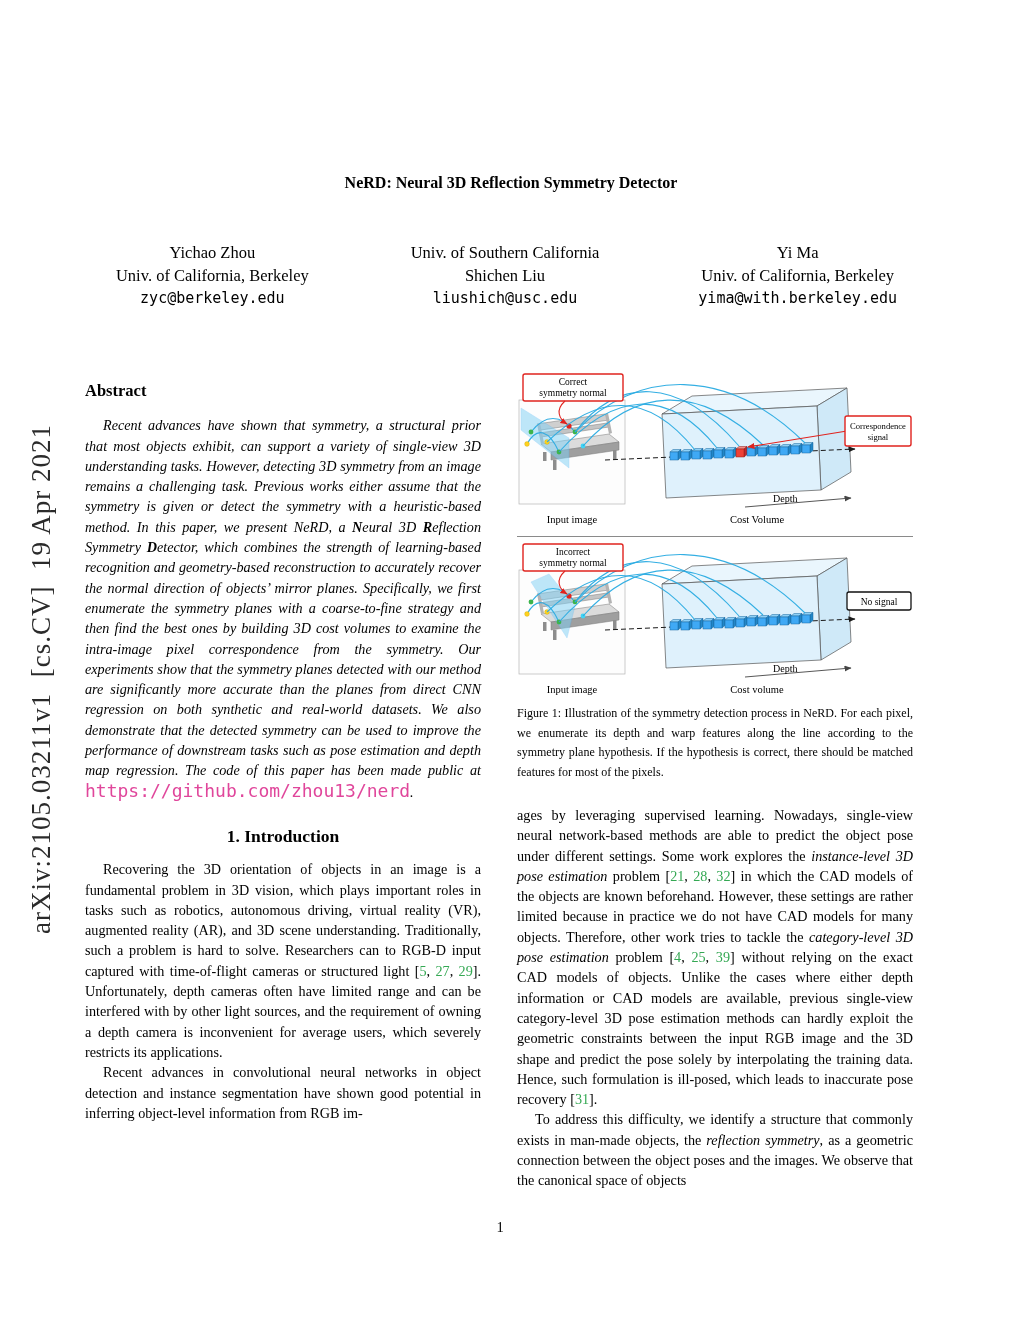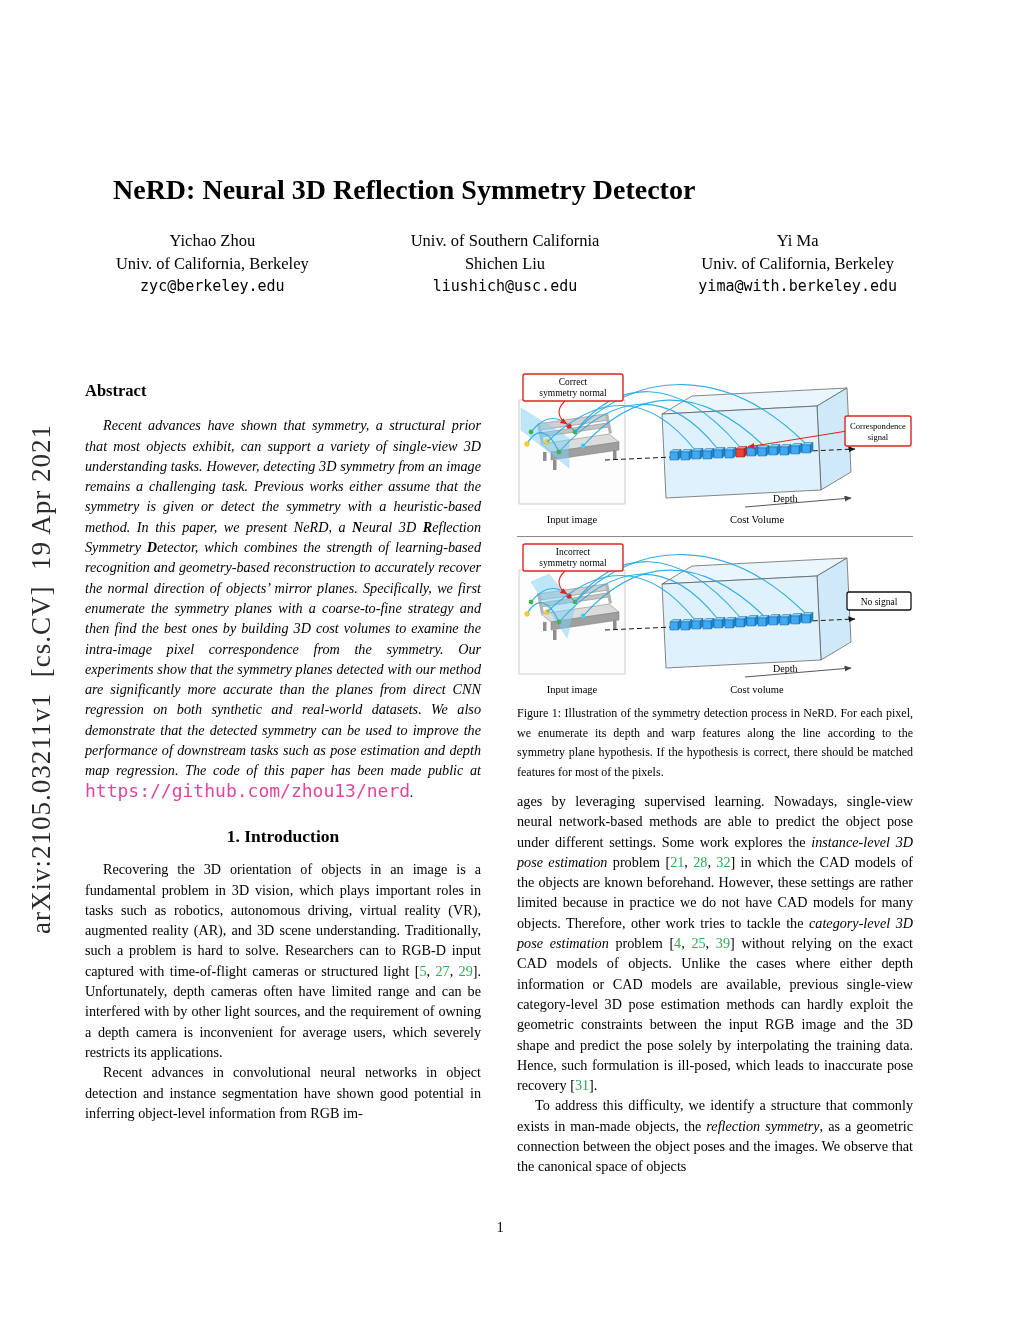--- a/index.html
+++ b/index.html
@@ -8,44 +8,44 @@
     position:relative; width:1024px; height:1325px; margin:0 auto;
     background:#ffffff; font-family:"Liberation Serif", serif; color:#000;
     overflow:hidden;
   }
   .watermark {
     position:absolute; left:26px; top:934px;
     transform:rotate(-90deg); transform-origin:0 0;
     font-size:27px; letter-spacing:1px; color:#2b2b2b; white-space:pre;
   }
   .title {
-    position:absolute; left:113px; top:174px; width:830px;
-    font-size:28px; font-weight:bold;
+    position:absolute; left:96px; top:174px; width:830px;
+    text-align:center; font-size:16px; font-weight:bold;
   }
-  .authors { position:absolute; left:85px; top:229px; width:840px; display:flex;gap:38px; }
+  .authors { position:absolute; left:85px; top:241px; width:840px; display:flex;gap:38px; }
   .author { flex:1; text-align:center; font-size:16.5px; line-height:23px; }
   .author-email { font-family:"DejaVu Sans Mono", monospace; font-size:15px; }
   .col { position:absolute; width:396px; font-size:14.2px; line-height:20.3px; text-align:justify; }
   .col-left { left:85px; top:381px; }
   .col-right { left:517px; top:372px; }
   .abs-head { text-align:left; font-size:16.5px; font-weight:bold; margin-bottom:14px; }
   .abstract { font-style:italic; }
   .indent { text-indent:18px; }
   .sec-head { font-size:17.5px; font-weight:bold; margin:24px 0 13px; text-align:center; }
   .cite { color:var(--cite, #34a853); }
   .url  { color:var(--url, #e0469b); font-family:"DejaVu Sans Mono", monospace; font-style:normal; font-size:18px; }
   .it { font-style:italic; }
   .bd { font-weight:bold; }
   figure { display:block; }
   .panel { display:block; width:396px; height:158px; }
   .panel text { font-family:"Liberation Serif", serif; fill:#000; }
   .arc { fill:none; stroke:#29abe2; stroke-width:1.1; opacity:0.95; }
   .fig-divider { border-top:1px solid #8a8a8a; margin:6px 0 5px; }
   .caption { font-size:12px; line-height:19.5px; margin-top:4px; }
-  .after-caption { margin-top:9px; }
+  .after-caption { margin-top:23px; }
   .page-number { position:absolute; left:85px; top:1219px; width:830px; text-align:center; font-size:14.5px; }
 </style>
 </head>
 <body>
 
 <div class="page">
 
   <div class="watermark">arXiv:2105.03211v1  [cs.CV]  19 Apr 2021</div>
 
   <h1 class="title">NeRD: Neural 3D Reflection Symmetry Detector</h1>

